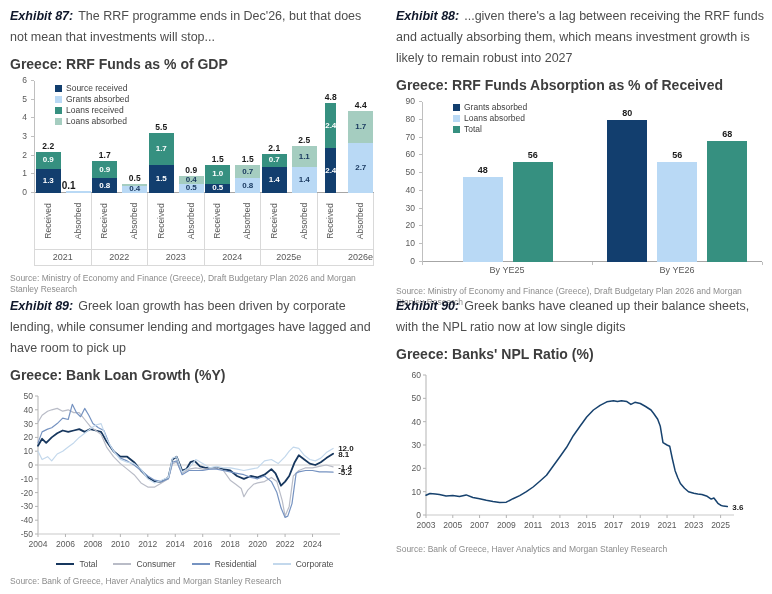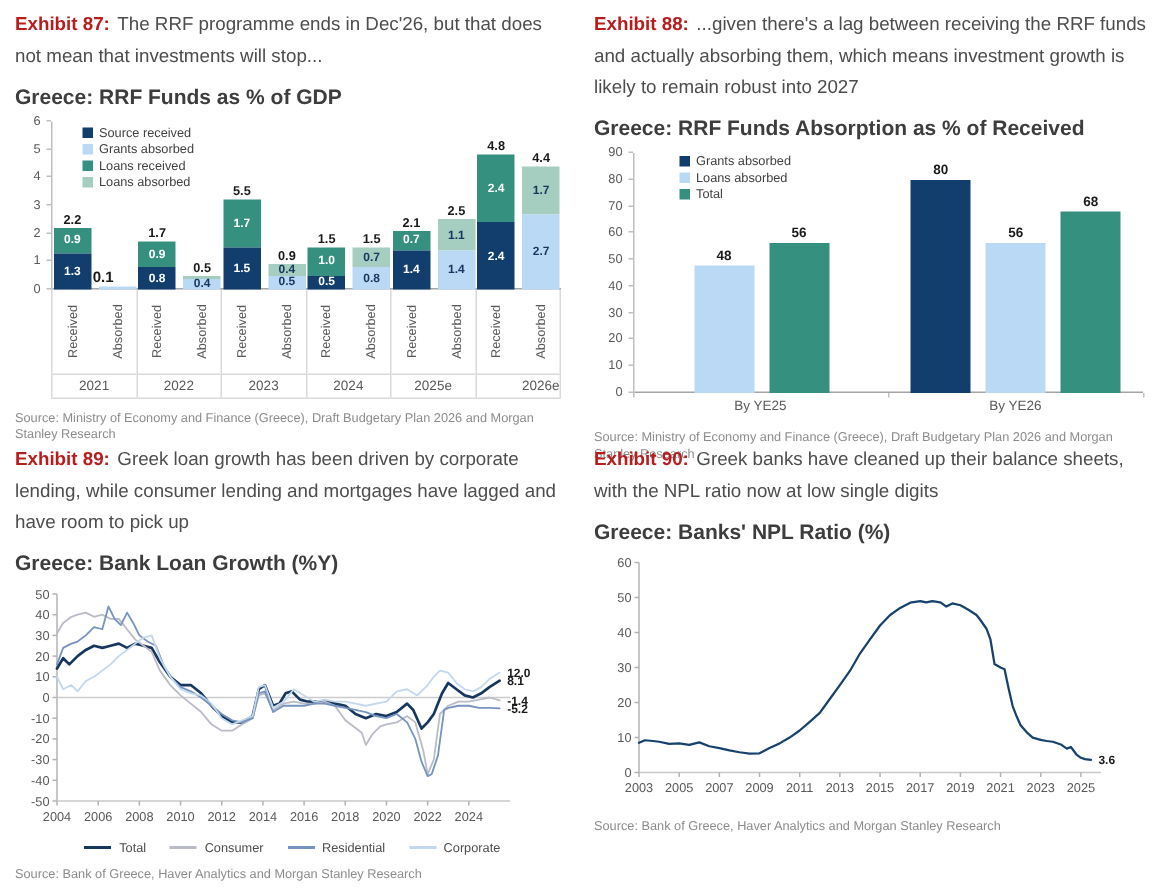--- a/index.html
+++ b/index.html
@@ -4,21 +4,21 @@
 <style>
   html,body{margin:0;padding:0;background:#ffffff;}
   .canvas{position:relative;width:772px;height:594px;background:#ffffff;overflow:hidden;
           font-family:"Liberation Sans", sans-serif;}
   .panel{position:absolute;width:370px;}
   #p87{left:10px;top:6px;}
   #p88{left:396px;top:6px;}
   #p89{left:10px;top:296px;}
   #p90{left:396px;top:296px;}
   .heading{margin:0 0 4px 0;font-size:12.5px;line-height:21px;color:#4d4d4d;}
-  .heading b{color:#b91c1c;margin-right:5px;}
+  .heading b{color:#0f172a;margin-right:5px;font-style:italic;}
   .chart-title{margin:8px 0 9px 0;font-size:14px;font-weight:bold;color:#3d3d3d;}
   .source{margin:7px 0 0 0;font-size:8.5px;line-height:1.35;color:#8c8c8c;max-width:356px;}
   .chart{position:relative;}
   svg text{font-family:"Liberation Sans", sans-serif;}
   .lgrow{display:flex;justify-content:center;align-items:center;gap:16px;margin-top:3px;}
   .lgrow .it{display:flex;align-items:center;gap:5px;font-size:8.5px;color:#4d4d4d;}
 </style>
 </head>
 <body>
 
@@ -102,21 +102,21 @@
                     <div style="height: 26.1333px; background: rgb(18, 62, 110); display: flex; align-items: center; justify-content: center; font-size: 8px; font-weight: bold; line-height: 1; overflow: visible; color: rgb(255, 255, 255);">1.4</div>
                     <div style="height: 13.0667px; background: rgb(54, 144, 128); display: flex; align-items: center; justify-content: center; font-size: 8px; font-weight: bold; line-height: 1; overflow: visible; color: rgb(255, 255, 255);">0.7</div>
                   </div>
                   <div style="position: relative; width: 25px; height: 46.6667px; display: flex; flex-direction: column-reverse;">
                     <span style="position: absolute; top: -11px; left: -4px; right: -4px; text-align: center; font-size: 8.5px; font-weight: bold; color: rgb(26, 26, 26); white-space: nowrap;">2.5</span>
                     <div style="height: 26.1333px; background: rgb(185, 217, 245); display: flex; align-items: center; justify-content: center; font-size: 8px; font-weight: bold; line-height: 1; overflow: visible; color: rgb(23, 55, 94);">1.4</div>
                     <div style="height: 20.5333px; background: rgb(165, 205, 192); display: flex; align-items: center; justify-content: center; font-size: 8px; font-weight: bold; line-height: 1; overflow: visible; color: rgb(23, 55, 94);">1.1</div>
                   </div>
                 </div>
                 <div style="flex: 1 1 0%; display: flex; justify-content: center; align-items: flex-end; gap: 5px; height: 100%;">
-                  <div style="position: relative; width: 25px; height: 89.6px; display: flex; flex-direction: column-reverse;">
+                  <div style="position: relative; width: 25px; height: 89.6px; display: flex; flex-direction: column-reverse; align-items: center;">
                     <span style="position: absolute; top: -11px; left: -4px; right: -4px; text-align: center; font-size: 8.5px; font-weight: bold; color: rgb(26, 26, 26); white-space: nowrap;">4.8</span>
                     <div style="height: 44.8px; background: rgb(18, 62, 110); display: flex; align-items: center; justify-content: center; font-size: 8px; font-weight: bold; line-height: 1; overflow: visible; color: rgb(255, 255, 255);">2.4</div>
                     <div style="height: 44.8px; background: rgb(54, 144, 128); display: flex; align-items: center; justify-content: center; font-size: 8px; font-weight: bold; line-height: 1; overflow: visible; color: rgb(255, 255, 255);">2.4</div>
                   </div>
                   <div style="position: relative; width: 25px; height: 82.1333px; display: flex; flex-direction: column-reverse;">
                     <span style="position: absolute; top: -11px; left: -4px; right: -4px; text-align: center; font-size: 8.5px; font-weight: bold; color: rgb(26, 26, 26); white-space: nowrap;">4.4</span>
                     <div style="height: 50.4px; background: rgb(185, 217, 245); display: flex; align-items: center; justify-content: center; font-size: 8px; font-weight: bold; line-height: 1; overflow: visible; color: rgb(23, 55, 94);">2.7</div>
                     <div style="height: 31.7333px; background: rgb(165, 205, 192); display: flex; align-items: center; justify-content: center; font-size: 8px; font-weight: bold; line-height: 1; overflow: visible; color: rgb(23, 55, 94);">1.7</div>
                   </div>
                 </div>

